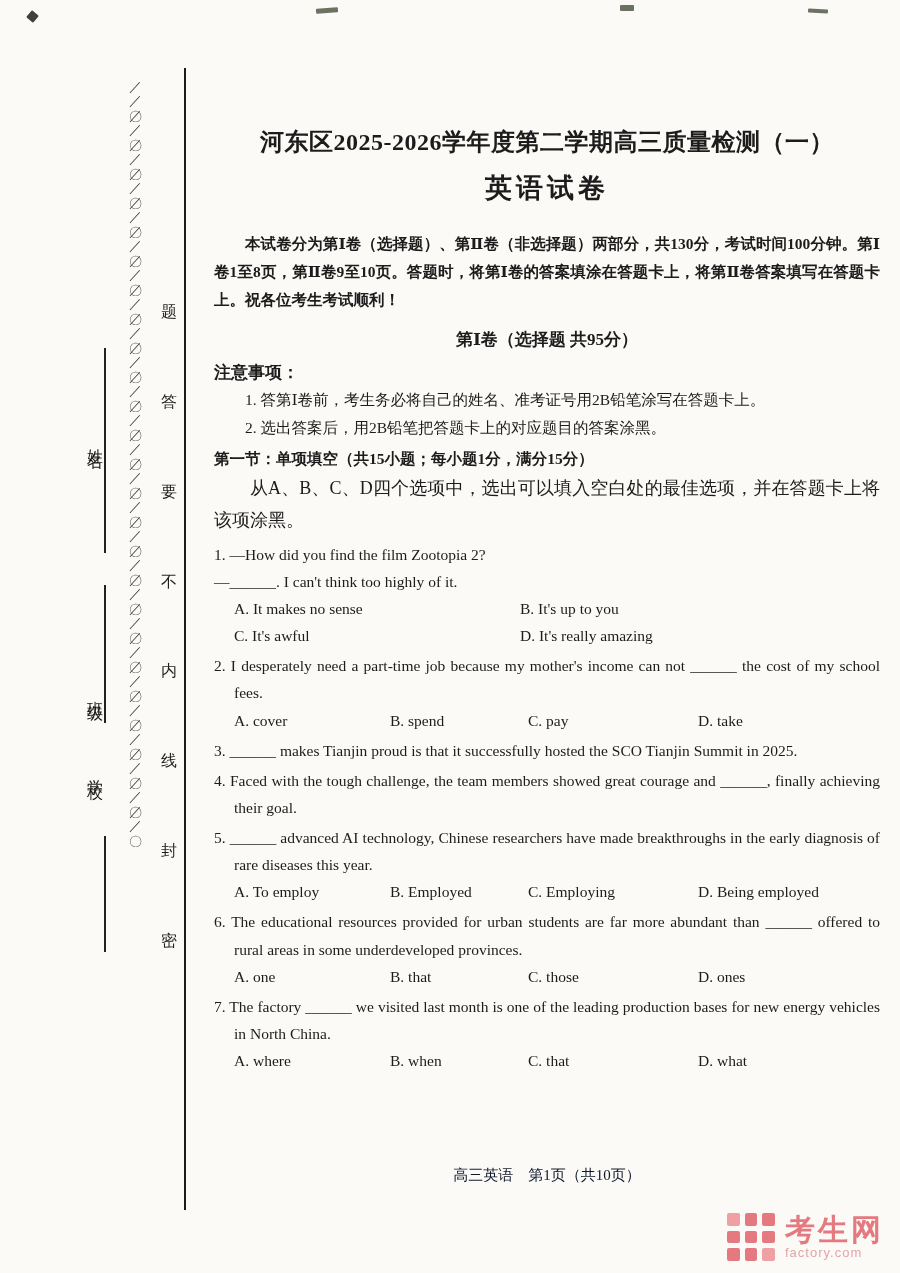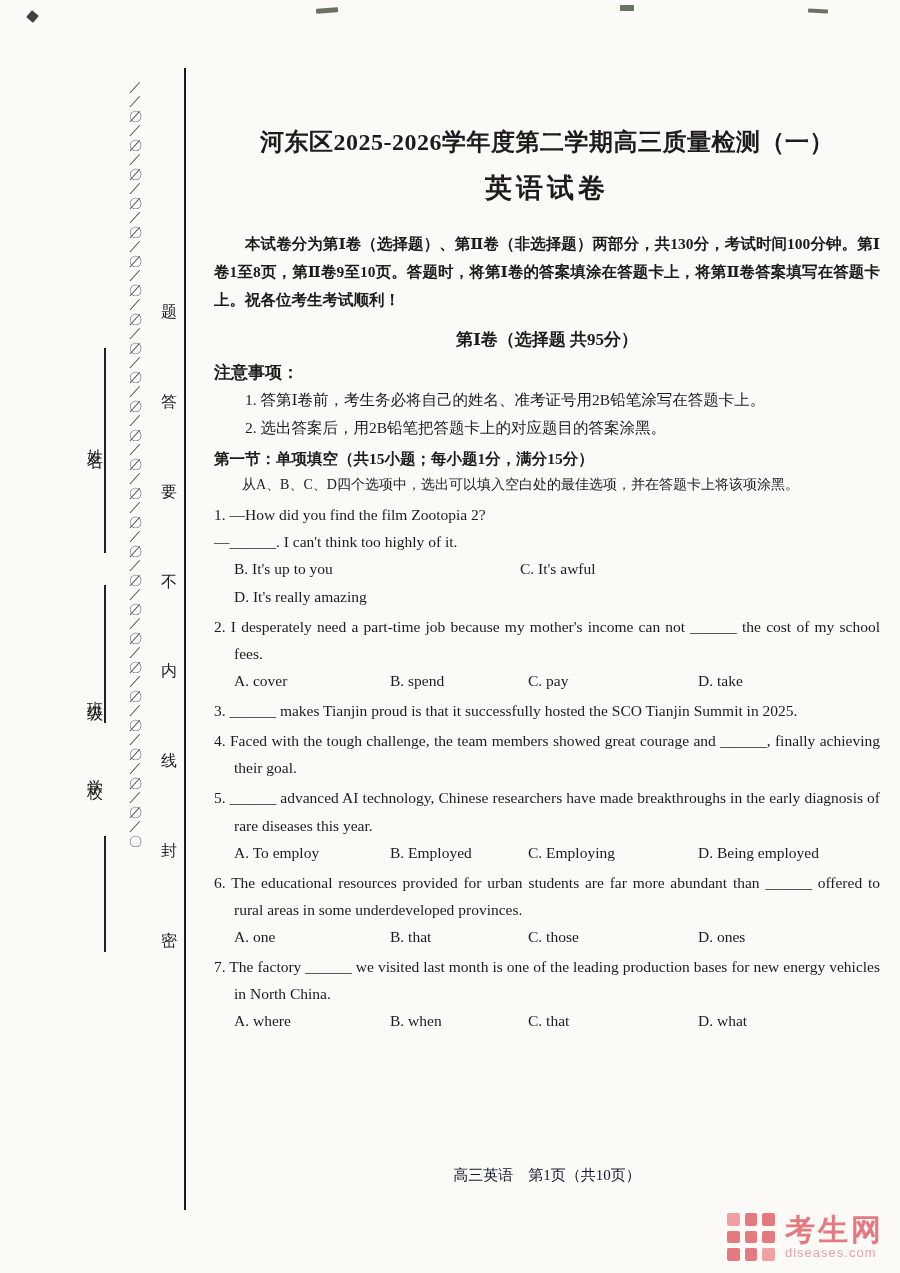--- a/index.html
+++ b/index.html
@@ -36,21 +36,21 @@
   
   .content{position:absolute;left:214px;top:126px;width:666px;}
   .title{font-size:24px;font-weight:bold;text-align:center;margin:0 0 12px;letter-spacing:.5px;}
   .subtitle{font-size:27px;font-weight:bold;text-align:center;margin:0 0 24px;letter-spacing:4px;}
   .intro{font-size:15.5px;font-weight:bold;line-height:1.8;text-align:justify;text-indent:2em;margin:0 0 14px;}
   .vol-heading{font-size:17px;font-weight:bold;text-align:center;margin:14px 0 10px;}
   .notice-title{font-size:17px;font-weight:bold;margin:2px 0;}
   .notice{font-size:15.5px;line-height:1.85;padding-left:2em;text-align:justify;}
   .part-title{font-size:15.5px;font-weight:bold;margin:16px 0 2px;}
   .sec-title{font-size:15.5px;font-weight:bold;margin:6px 0 2px;}
-  .instruction{font-size:14px;line-height:1.8;text-indent:2em;margin:2px 0 4px;text-align:justify;}
+  .instruction{font-size:18px;line-height:1.8;text-indent:2em;margin:2px 0 4px;text-align:justify;}
   
   .q{font-size:15.5px;line-height:1.75;margin:2px 0 3px;}
   .stem-line{padding-left:20px;text-indent:-20px;text-align:justify;}
   .num{display:inline;}
   .options{padding-left:20px;display:grid;column-gap:6px;}
   .cols-4{grid-template-columns:150px 132px 164px 1fr;}
   .cols-2{grid-template-columns:280px 1fr;}
   .opt{white-space:nowrap;}
   
   .footer{position:absolute;left:214px;width:666px;top:1166px;text-align:center;font-size:15px;color:#0f172a;}
@@ -107,20 +107,21 @@
     <div class="sec-title">第一节：单项填空（共15小题；每小题1分，满分15分）</div>
     <div class="instruction">从A、B、C、D四个选项中，选出可以填入空白处的最佳选项，并在答题卡上将该项涂黑。</div>
 
     <div>
   <div class="q">
     <div class="stem">
             <div class="stem-line"><span class="num">1.</span> —How did you find the film Zootopia 2?</div>
             <div class="stem-line">—______. I can't think too highly of it.</div>
           </div>
     <div class="options cols-2">
+            <span class="opt">A. It makes no sense</span>
             <span class="opt">B. It's up to you</span>
             <span class="opt">C. It's awful</span>
             <span class="opt">D. It's really amazing</span>
           </div>
   </div>
 
   <div class="q">
     <div class="stem">
             <div class="stem-line"><span class="num">2.</span> I desperately need a part-time job because my mother's income can not ______ the cost of my school fees.</div>
           </div>
@@ -191,17 +192,17 @@
         <div></div>
         <div></div>
         <div></div>
         <div></div>
         <div></div>
         <div></div>
         <div></div>
     </div>
     <div class="wm-text">
       <span class="wm-name">考生网</span>
-      <span class="wm-domain">diseases.com</span>
+      <span class="wm-domain">factory.com</span>
     </div>
   </div>
 
 </div>
 
 </body></html>

